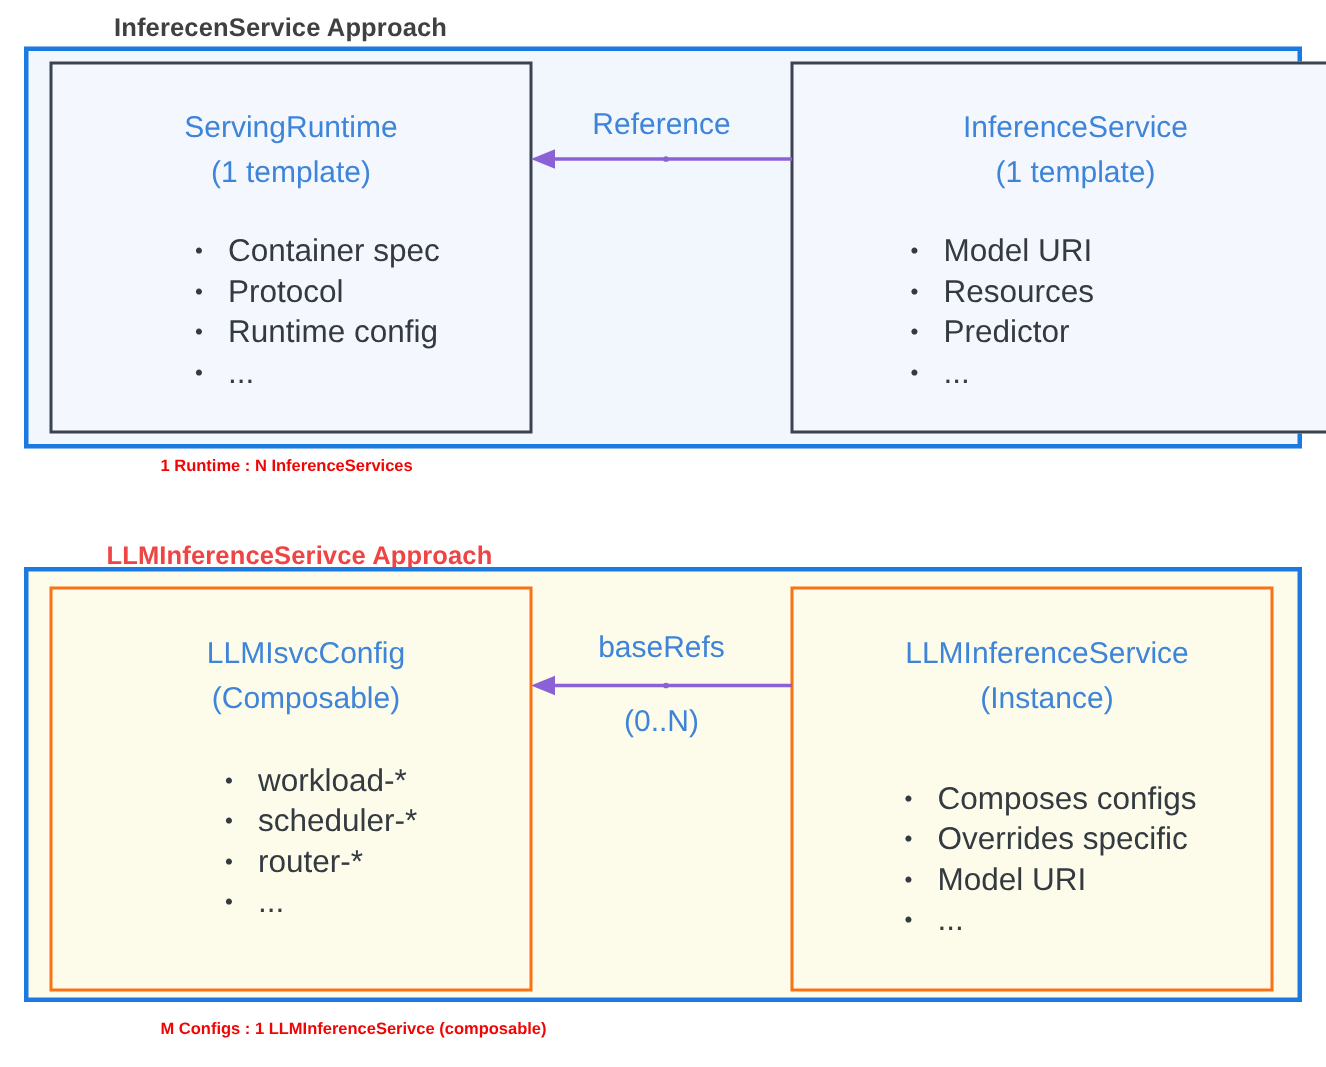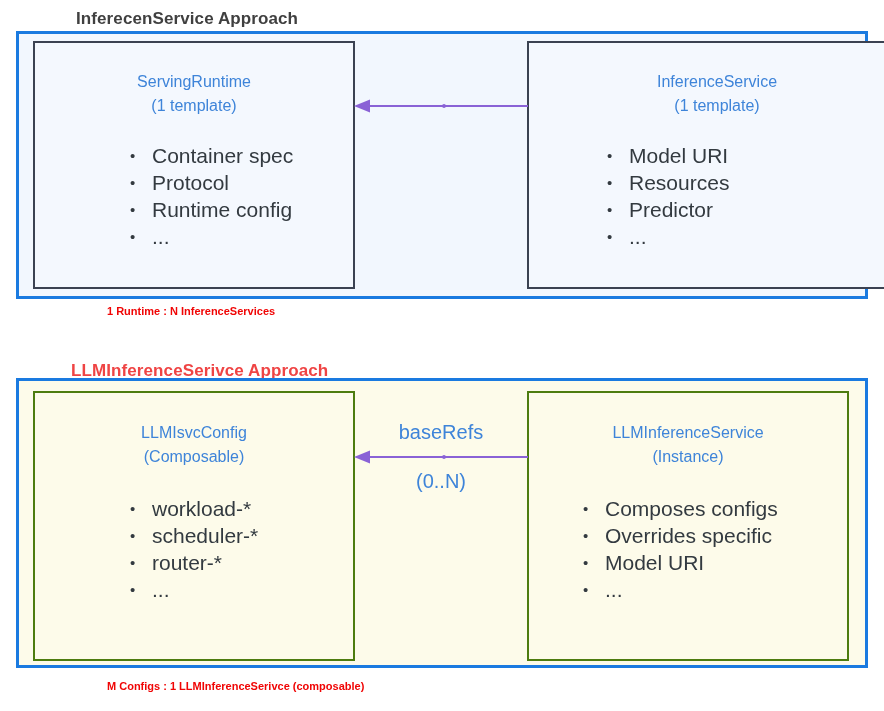--- a/index.html
+++ b/index.html
@@ -57,32 +57,33 @@
     box-sizing: border-box;
     display: flex;
     flex-direction: column;
     align-items: center;
   }
   .box.blue {
     border: 2px solid #3b4252;
     background: #f4f8fe;
   }
   .box.cream {
-    border: 2px solid #4d7c0f;
+    border: 2px solid #f97316;
     background: #fdfbea;
+    padding-left: 20px;
   }
 
   .box.top-left    { left: 33px;  top: 41px;  width: 322px; height: 248px; }
   .box.top-right   { left: 527px; top: 41px;  width: 380px; height: 248px; }
   .box.bot-left    { left: 33px;  top: 391px; width: 322px; height: 270px; }
-  .box.bot-right   { left: 527px; top: 391px; width: 322px; height: 270px; }
+  .box.bot-right   { left: 527px; top: 391px; width: 322px; height: 270px; gap: 12px; }
 
   .box-title {
     color: #3e84d9;
-    font-size: 16px;
+    font-size: 20px;
     line-height: 1.5;
     text-align: center;
     white-space: nowrap;
   }
   .box-title .line1 { display: block; }
   .box-title .line2 { display: block; }
 
   .box .box-title { margin-top: 27px; }
   .box.bot-left .box-title,
   .box.bot-right .box-title { margin-top: 28px; }
@@ -182,20 +183,21 @@
     </div>
     <ul class="bullets">
       <li>Model URI</li>
       <li>Resources</li>
       <li>Predictor</li>
       <li>...</li>
     </ul>
   </div>
 
   <div class="arrow-wrap top">
+    <div class="arrow-label upper">Reference</div>
     <svg class="arrow-svg" width="178" height="16" viewBox="0 0 178 16">
       <line x1="176" y1="8" x2="14" y2="8" stroke="#8a62d6" stroke-width="2.2"></line>
       <polygon points="2,8 18,1.5 18,14.5" fill="#8a62d6"></polygon>
       <circle cx="92" cy="8" r="1.9" fill="#8a62d6"></circle>
     </svg>
   </div>
 
   <div class="caption top">1 Runtime : N InferenceServices</div>
 
   <div class="section-title bottom">LLMInferenceSerivce Approach</div>

